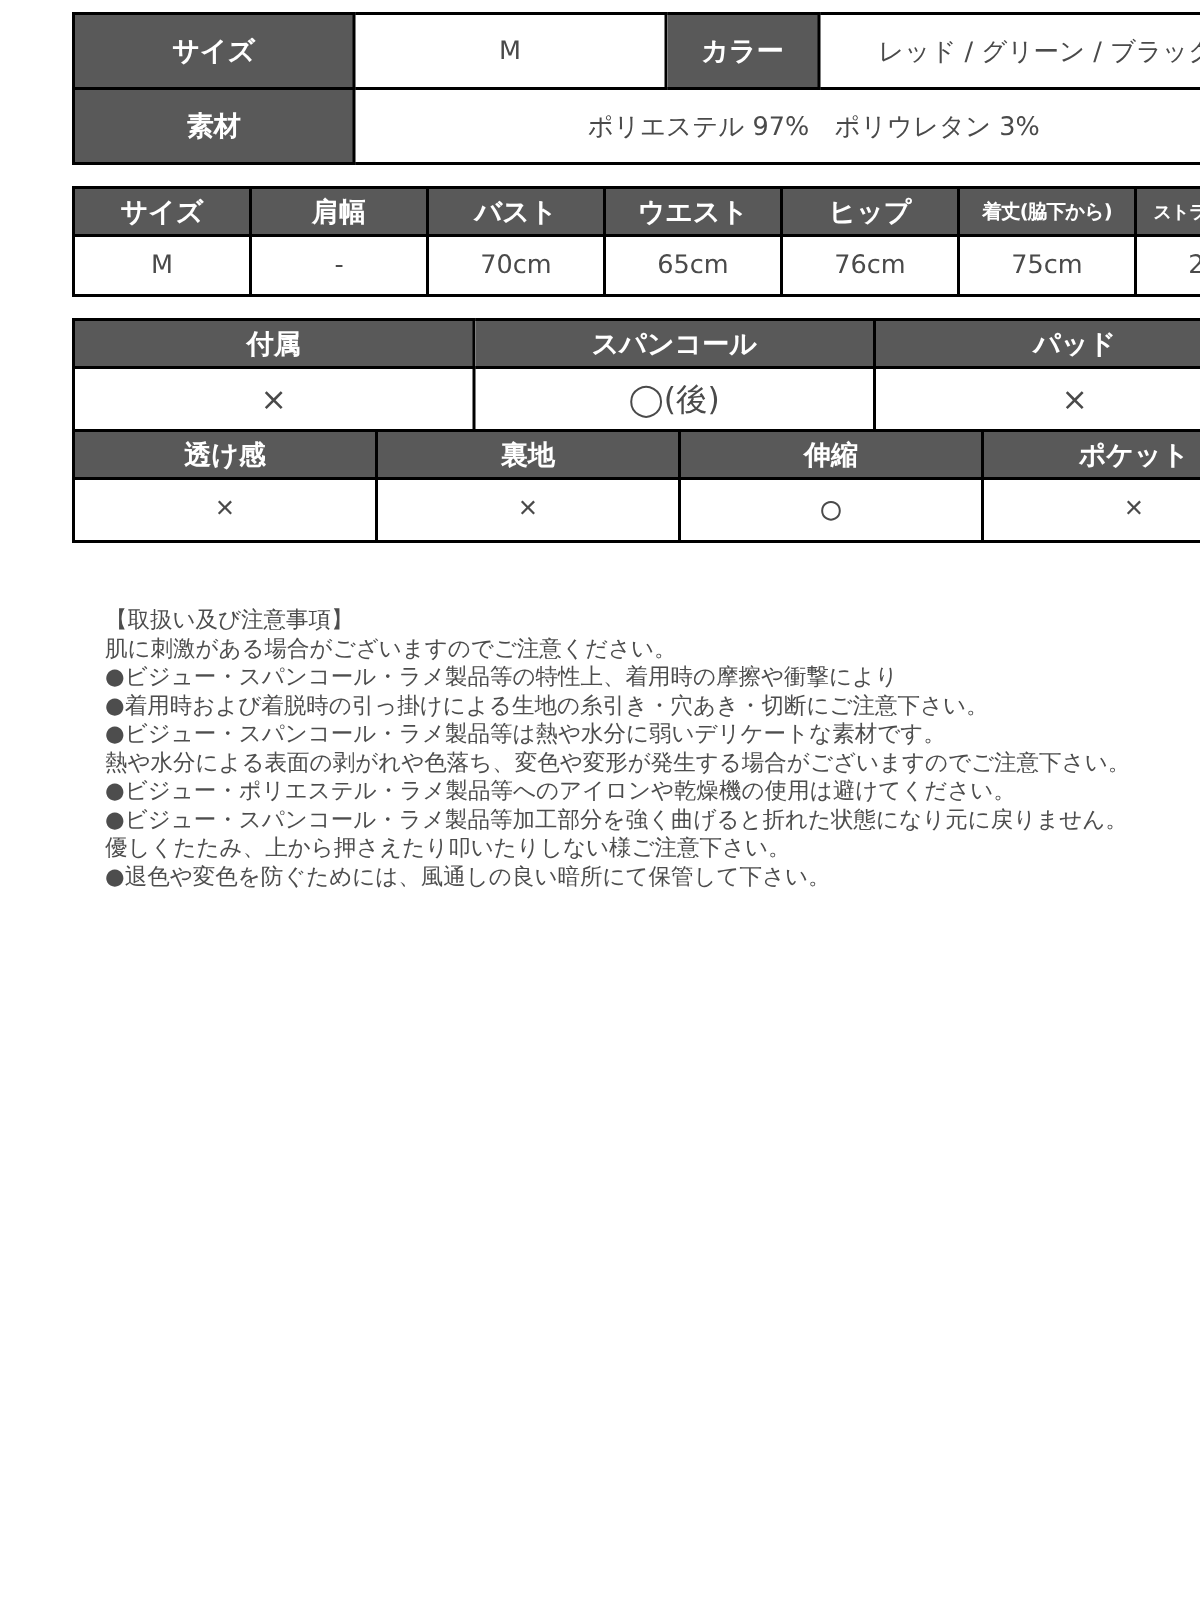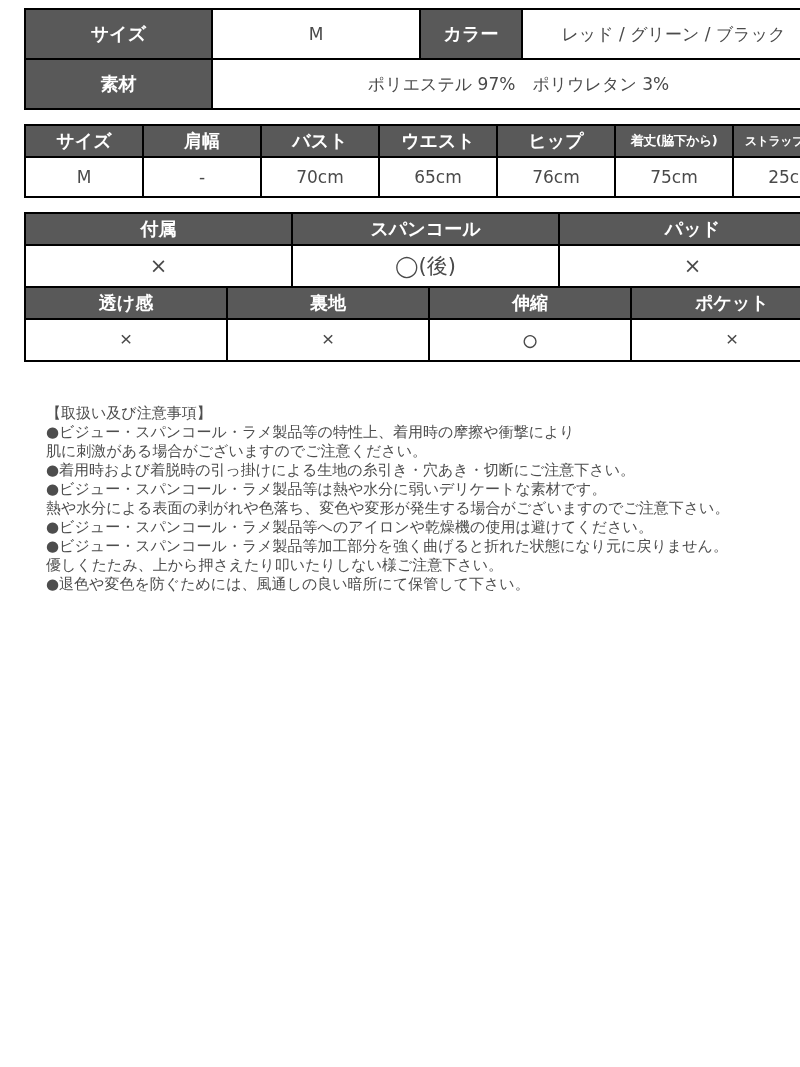--- a/index.html
+++ b/index.html
@@ -11,21 +11,21 @@
     --page-bg:#ffffff;
   }
   html,body{margin:0;padding:0;}
   body{
     width:800px;height:1067px;
     background:var(--page-bg);
     font-family:"DejaVu Sans","Liberation Sans",sans-serif;
     -webkit-font-smoothing:antialiased;
   }
   .page{position:relative;width:800px;height:1067px;overflow:hidden;}
-  .content{padding:8px 8px 0 24px;}
+  .content{padding:8px 8px 0 4px;margin-left:44px;}
 
   table.t{
     border-collapse:collapse;
     table-layout:fixed;
     width:784px;
     background:#ffffff;
   }
   table.t td,table.t th{
     border:2px solid var(--border);
     text-align:center;
@@ -150,25 +150,25 @@
           <td class="vl sym">×</td>
           <td class="vl sym">×</td>
           <td class="vl sym">◯</td>
           <td class="vl sym">×</td>
         </tr>
       </tbody>
     </table>
 
     <div class="notes">
       <div class="line">【取扱い及び注意事項】</div>
+      <div class="line">肌に刺激がある場合がございますのでご注意ください。</div>
       <div class="line">●ビジュー・スパンコール・ラメ製品等の特性上、着用時の摩擦や衝撃により</div>
-      <div class="line">肌に刺激がある場合がございますのでご注意ください。</div>
       <div class="line">●着用時および着脱時の引っ掛けによる生地の糸引き・穴あき・切断にご注意下さい。</div>
       <div class="line">●ビジュー・スパンコール・ラメ製品等は熱や水分に弱いデリケートな素材です。</div>
       <div class="line">熱や水分による表面の剥がれや色落ち、変色や変形が発生する場合がございますのでご注意下さい。</div>
-      <div class="line">●ビジュー・スパンコール・ラメ製品等へのアイロンや乾燥機の使用は避けてください。</div>
+      <div class="line">●ビジュー・ポリエステル・ラメ製品等へのアイロンや乾燥機の使用は避けてください。</div>
       <div class="line">●ビジュー・スパンコール・ラメ製品等加工部分を強く曲げると折れた状態になり元に戻りません。</div>
       <div class="line">優しくたたみ、上から押さえたり叩いたりしない様ご注意下さい。</div>
       <div class="line">●退色や変色を防ぐためには、風通しの良い暗所にて保管して下さい。</div>
     </div>
 
   </div>
 </div>
 
 </body></html>

